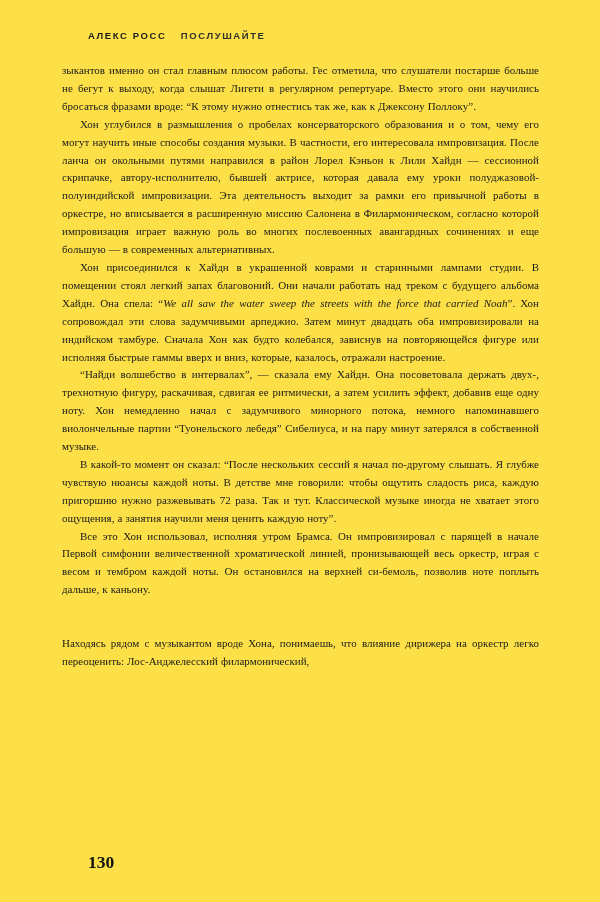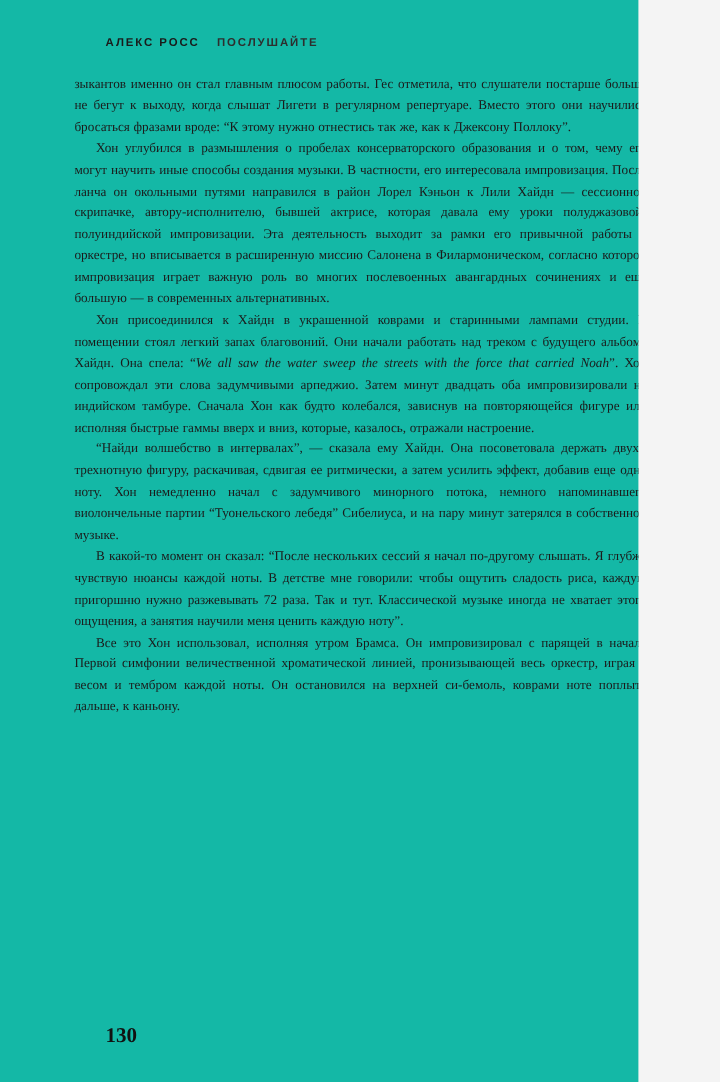--- a/index.html
+++ b/index.html
@@ -2,23 +2,23 @@
 <html lang="ru"><head>
 <meta charset="utf-8">
 <style>
   html, body {
     margin: 0;
     padding: 0;
     background: #f4f4f4;
   }
   .page {
     position: relative;
-    width: 532px;
+    width: 600px;
     height: 902px;
-    background: #14b8a6;
+    background: #fde047;
     overflow: hidden;
     font-family: "Liberation Serif", serif;
     color: #1b1b1b;
   }
   .running-header {
     position: absolute;
     top: 30px;
     left: 88px;
     font-family: "Liberation Sans", sans-serif;
     font-size: 9.5px;
@@ -79,20 +79,21 @@
   </header>
 
   <main class="page-body">
     <p class="noindent">зыкантов именно он стал главным плюсом работы. Гес отметила, что слушатели постарше больше не бегут к выходу, когда слышат Лигети в регулярном репертуаре. Вместо этого они научились бросаться фразами вроде: “К этому нужно отнестись так же, как к Джексону Поллоку”.</p>
     <p>Хон углубился в размышления о пробелах консерваторского образования и о том, чему его могут научить иные способы создания музыки. В частности, его интересовала импровизация. После ланча он окольными путями направился в район Лорел Кэньон к Лили Хайдн — сессионной скрипачке, автору-исполнителю, бывшей актрисе, которая давала ему уроки полуджазовой-полуиндийской импровизации. Эта деятельность выходит за рамки его привычной работы в оркестре, но вписывается в расширенную миссию Салонена в Филармоническом, согласно которой импровизация играет важную роль во многих послевоенных авангардных сочинениях и еще большую — в современных альтернативных.</p>
     <p>
       <span>Хон присоединился к Хайдн в украшенной коврами и старинными лампами студии. В помещении стоял легкий запах благовоний. Они начали работать над треком с будущего альбома Хайдн. Она спела: “</span><em>We all saw the water sweep the streets with the force that carried Noah</em><span>”. Хон сопровождал эти слова задумчивыми арпеджио. Затем минут двадцать оба импровизировали на индийском тамбуре. Сначала Хон как будто колебался, зависнув на повторяющейся фигуре или исполняя быстрые гаммы вверх и вниз, которые, казалось, отражали настроение.</span>
     </p>
     <p>“Найди волшебство в интервалах”, — сказала ему Хайдн. Она посоветовала держать двух-, трехнотную фигуру, раскачивая, сдвигая ее ритмически, а затем усилить эффект, добавив еще одну ноту. Хон немедленно начал с задумчивого минорного потока, немного напоминавшего виолончельные партии “Туонельского лебедя” Сибелиуса, и на пару минут затерялся в собственной музыке.</p>
     <p>В какой-то момент он сказал: “После нескольких сессий я начал по-другому слышать. Я глубже чувствую нюансы каждой ноты. В детстве мне говорили: чтобы ощутить сладость риса, каждую пригоршню нужно разжевывать 72 раза. Так и тут. Классической музыке иногда не хватает этого ощущения, а занятия научили меня ценить каждую ноту”.</p>
-    <p>Все это Хон использовал, исполняя утром Брамса. Он импровизировал с парящей в начале Первой симфонии величественной хроматической линией, пронизывающей весь оркестр, играя с весом и тембром каждой ноты. Он остановился на верхней си-бемоль, коврами ноте поплыть дальше, к каньону.</p>
+    <p>Все это Хон использовал, исполняя утром Брамса. Он импровизировал с парящей в начале Первой симфонии величественной хроматической линией, пронизывающей весь оркестр, играя с весом и тембром каждой ноты. Он остановился на верхней си-бемоль, позволив ноте поплыть дальше, к каньону.</p>
+    <p class="section-start">Находясь рядом с музыкантом вроде Хона, понимаешь, что влияние дирижера на оркестр легко переоценить: Лос-Анджелесский филармонический,</p>
   </main>
 
   <footer class="page-footer">
     <span>130</span>
   </footer>
 
 </div>
 
 </body></html>

